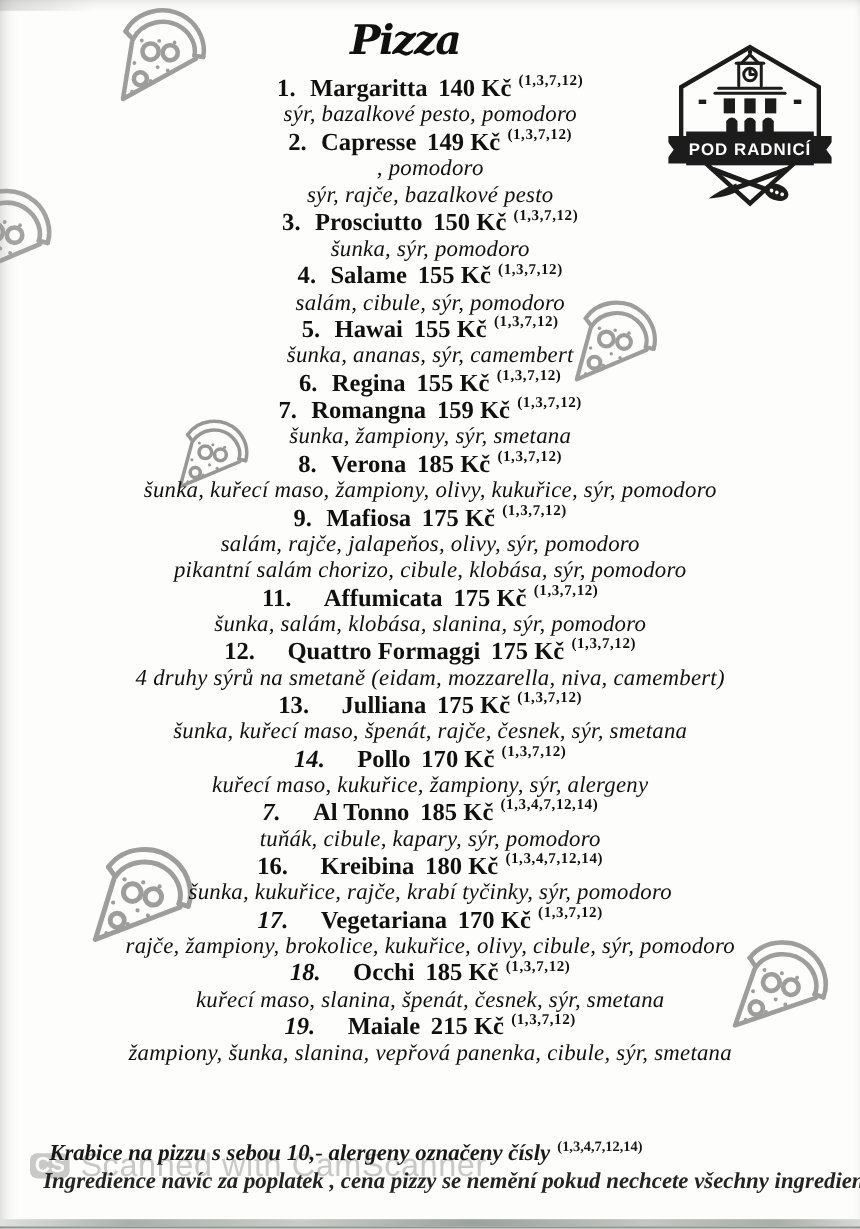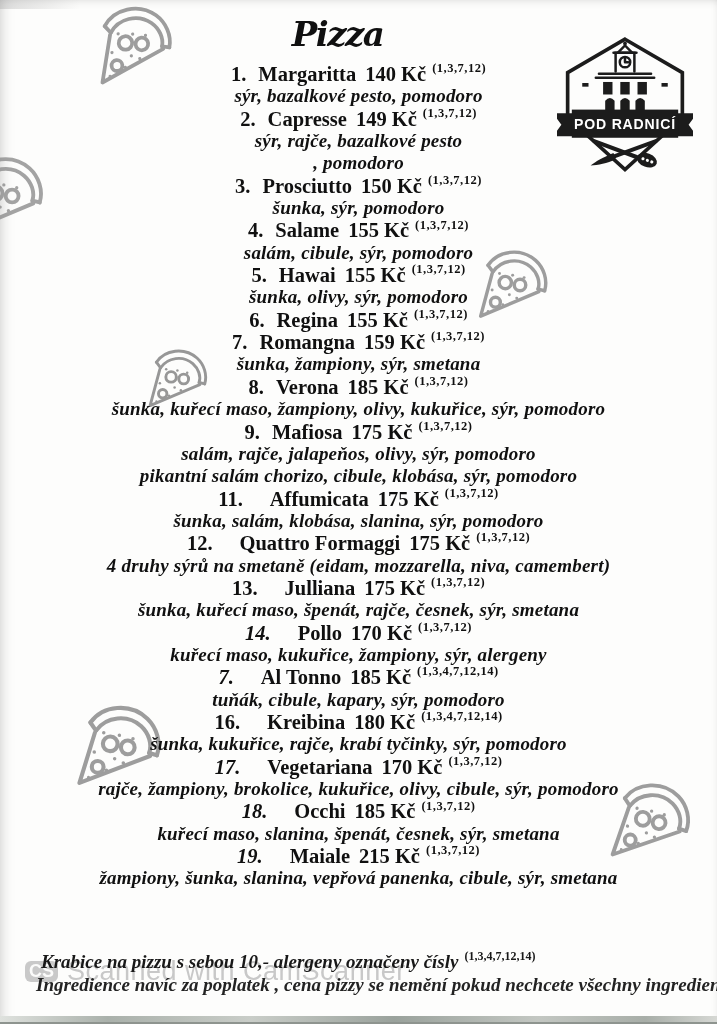--- a/index.html
+++ b/index.html
@@ -20,21 +20,21 @@
   .line { height:22.35px; line-height:22.35px; white-space:nowrap; }
   .head { font-weight:700; font-size:20.5px; }
   .head .num { margin-right:12px; }
   .head .num.wide-gap { margin-right:27px; }
   .head .num.italic-num { font-style:italic; }
   .head .price { margin-left:9px; }
   .head sup {
     font-size:12.5px; font-weight:700; position:relative; top:-1px;
     margin-left:6px; letter-spacing:.5px; vertical-align:super; line-height:0;
   }
-  .ing { font-style:italic; font-weight:700; font-size:19px; letter-spacing:.2px; }
+  .ing { font-style:italic; font-weight:400; font-size:19px; letter-spacing:.2px; }
 
   
   .pizza { position:absolute; z-index:0; }
   .pizza svg { display:block; }
   .p1 { left:80px;  top:0px;   width:104px; height:90px;  transform:rotate(-6deg); opacity:.85; }
   .p2 { left:-48px; top:150px; width:100px; height:92px;  opacity:.8; }
   .p3 { left:466px; top:244px; width:90px;  height:82px;  opacity:.85; }
   .p4 { left:138px; top:344px; width:76px;  height:70px;  opacity:.9; }
   .p5 { left:58px;  top:698px; width:118px; height:98px;  transform:rotate(2deg); opacity:.85; }
   .p6 { left:600px; top:776px; width:98px;  height:92px;  transform:rotate(4deg); opacity:.85; }
@@ -178,39 +178,39 @@
 
   <div class="menu">
     <div class="item">
       <div class="line head"><span class="num">1.</span><span>Margaritta</span><span class="price">140 Kč</span><sup>(1,3,7,12)</sup></div>
       <div class="line ing">sýr, bazalkové pesto, pomodoro</div>
 
     </div>
 
     <div class="item">
       <div class="line head"><span class="num">2.</span><span>Capresse</span><span class="price">149 Kč</span><sup>(1,3,7,12)</sup></div>
+      <div class="line ing">, pomodoro</div>
       <div class="line ing">sýr, rajče, bazalkové pesto</div>
-      <div class="line ing">, pomodoro</div>
     </div>
 
     <div class="item">
       <div class="line head"><span class="num">3.</span><span>Prosciutto</span><span class="price">150 Kč</span><sup>(1,3,7,12)</sup></div>
       <div class="line ing">šunka, sýr, pomodoro</div>
 
     </div>
 
     <div class="item">
       <div class="line head"><span class="num">4.</span><span>Salame</span><span class="price">155 Kč</span><sup>(1,3,7,12)</sup></div>
       <div class="line ing">salám, cibule, sýr, pomodoro</div>
 
     </div>
 
     <div class="item">
       <div class="line head"><span class="num">5.</span><span>Hawai</span><span class="price">155 Kč</span><sup>(1,3,7,12)</sup></div>
-      <div class="line ing">šunka, olivy, sýr, pomodoro</div>
+      <div class="line ing">šunka, ananas, sýr, camembert</div>
 
     </div>
 
     <div class="item">
       <div class="line head"><span class="num">6.</span><span>Regina</span><span class="price">155 Kč</span><sup>(1,3,7,12)</sup></div>
 
     </div>
 
     <div class="item">
       <div class="line head"><span class="num">7.</span><span>Romangna</span><span class="price">159 Kč</span><sup>(1,3,7,12)</sup></div>

